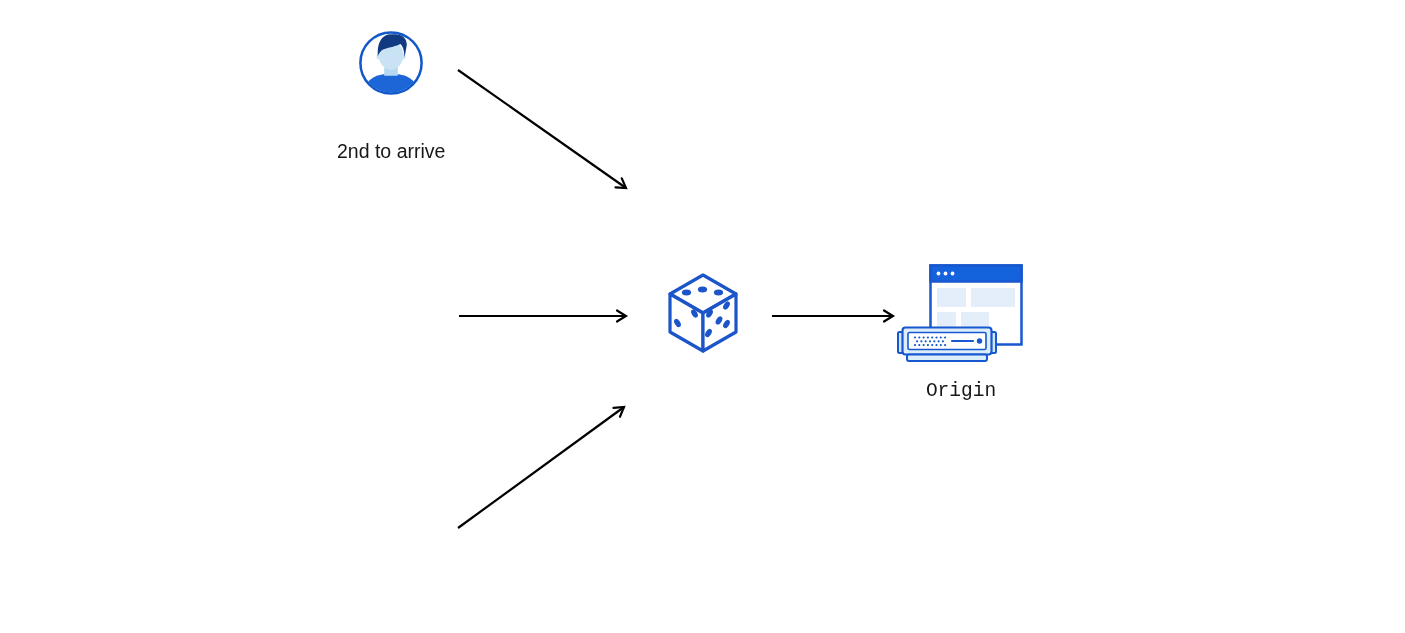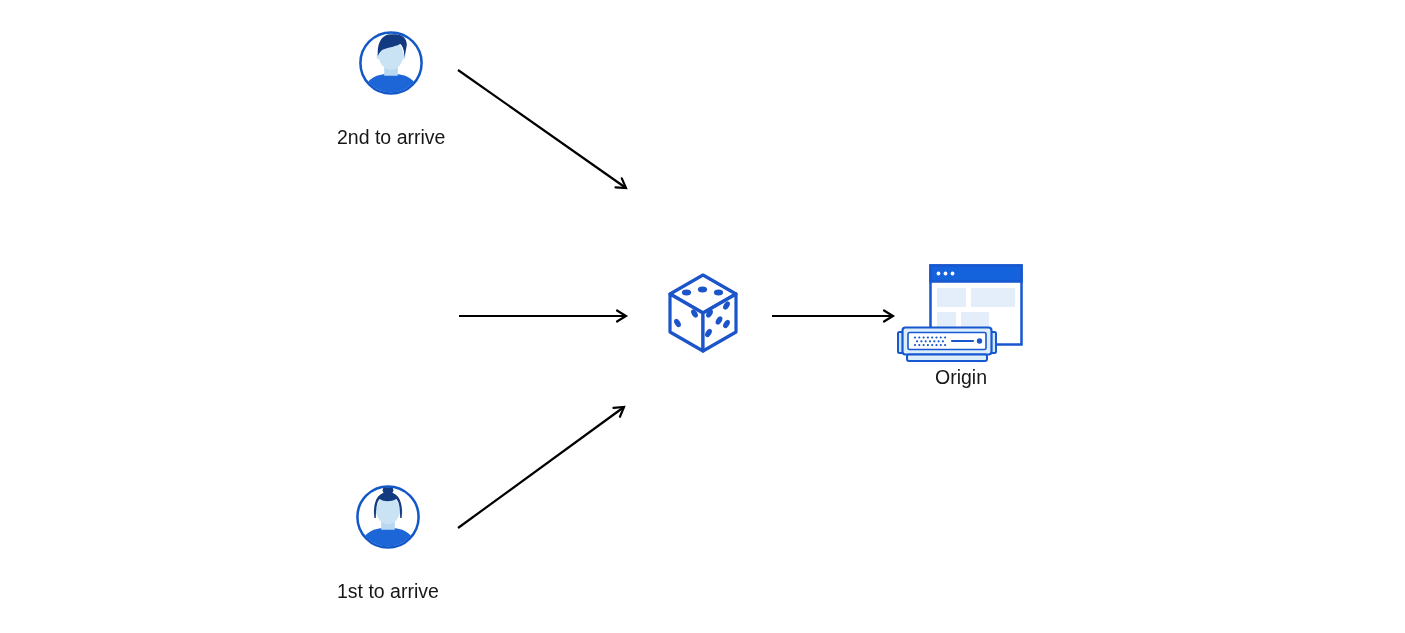--- a/index.html
+++ b/index.html
@@ -29,22 +29,22 @@
     align-items: center;
   }
   .node-label {
     color: #171717;
     font-size: 19.5px;
     line-height: 1.2;
     white-space: nowrap;
     text-align: center;
   }
   
-  .client .node-label { margin-top: 29px; }
-  .origin .node-label { margin-top: 2px; }
+  .client .node-label { margin-top: 43px; }
+  .origin .node-label { margin-top: 16px; font-family: Liberation Mono, monospace; }
   .client-2nd { left: 337px; top: 29px; }
   .client-3rd { left: 332px; top: 255px; }
   .client-1st { left: 337px; top: 483px; }
   .dice-node  { left: 665px; top: 272px; }
   .origin     { left: 896px; top: 262px; }
 </style>
 </head>
 <body>
 
 <div class="canvas">
@@ -76,41 +76,20 @@
         <ellipse cx="47.5" cy="28" rx="2.4" ry="3.4" fill="#c9e3f5"></ellipse>
         <ellipse cx="35" cy="27" rx="12.5" ry="15" fill="#c9e3f5"></ellipse>
         <path d="M21.5,28 C20,13 27,4 37,5.5 C47,4 52.5,11 51,18 L49,29
                  C48.5,22 47,17 44.5,15.5 C38,19 28,19.5 25,22.5 C23,24.5 22,26.5 21.5,28 Z" fill="#123a80"></path>
       </g>
     </svg>
     <div class="node-label">2nd to arrive</div>
   </div>
 
 
-  <div class="node client client-1st">
-    <svg width="68" height="68" viewBox="0 0 70 70">
-      <defs>
-          <clipPath id="clipC">
-            <circle cx="35" cy="35" r="30.4"></circle>
-          </clipPath>
-        </defs>
-      <circle cx="35" cy="35" r="31.5" fill="#ffffff" stroke="#1358c8" stroke-width="2.6"></circle>
-      <g clip-path="url(#clipC)">
-        <path d="M5,70 C8,51 19,46 35,46 C51,46 62,51 65,70 Z" fill="#1c66d8"></path>
-        <path d="M28,34 h14 v14 h-14 z" fill="#b6d9f1"></path>
-        <ellipse cx="22.5" cy="29" rx="2.4" ry="3.4" fill="#c9e3f5"></ellipse>
-        <ellipse cx="47.5" cy="29" rx="2.4" ry="3.4" fill="#c9e3f5"></ellipse>
-        <ellipse cx="35" cy="28" rx="12" ry="14.5" fill="#c9e3f5"></ellipse>
-        <ellipse cx="35" cy="7.5" rx="5.5" ry="5" fill="#123a80"></ellipse>
-        <path d="M21,36 C19,18 25,9.5 35,9.5 C45,9.5 51,18 49,36 L47.5,36
-                 C47.5,26 46.5,19 43.5,16.5 C38,19.5 31,19.5 26.5,16.5 C23.5,19 22.5,26 22.5,36 Z" fill="#123a80"></path>
-      </g>
-    </svg>
-    <div class="node-label">1st to arrive</div>
-  </div>
 
   <div class="node dice-node">
     <svg width="76" height="82" viewBox="0 0 76 82">
       <g fill="#ffffff" stroke="#1c54c9" stroke-width="3.2" stroke-linejoin="round">
         <path d="M38,3 L71,22 L38,41 L5,22 Z"></path>
         <path d="M5,22 L38,41 L38,79 L5,60 Z"></path>
         <path d="M38,41 L71,22 L71,60 L38,79 Z"></path>
       </g>
       <g fill="#1c54c9">
 

